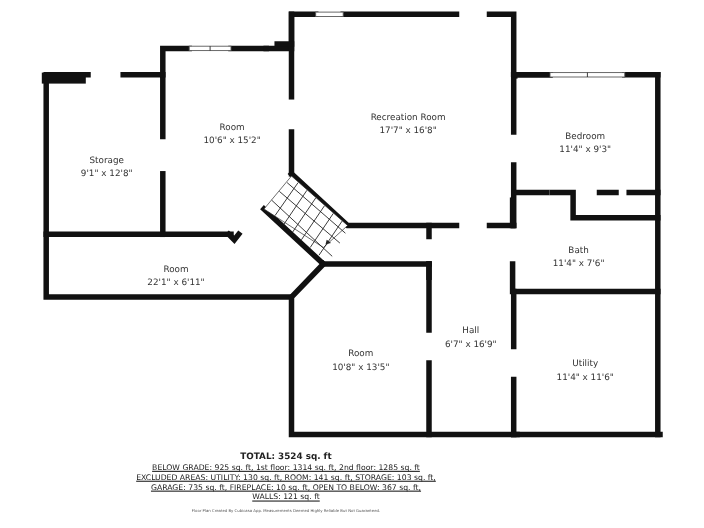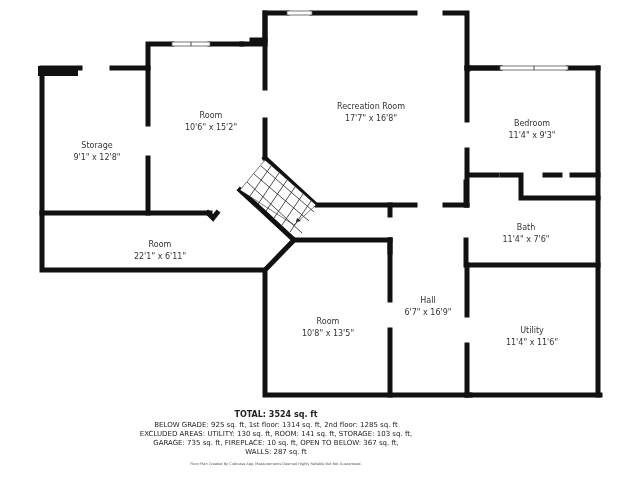--- a/index.html
+++ b/index.html
@@ -2,23 +2,23 @@
 <html><head>
 <meta charset="utf-8">
 <style>
   html, body { margin: 0; padding: 0; background: #ffffff; }
   body { width: 640px; height: 480px; position: relative; overflow: hidden; font-family: "DejaVu Sans", sans-serif; }
   #plan { position: absolute; left: 0; top: 0; width: 640px; height: 480px; }
   .wall { fill: none; stroke: #111; stroke-width: 5; stroke-linecap: square; stroke-linejoin: miter; }
   .thin { fill: none; stroke: #222; stroke-width: 0.8; }
   .win { fill: #fff; stroke: #555; stroke-width: 0.8; }
   .lbl { font-family: "DejaVu Sans", sans-serif; font-size: 8px; fill: #333; text-anchor: middle; }
-  .footer { position: absolute; left: 16px; width: 520px; text-align: center; color: #222; font-family: "DejaVu Sans", sans-serif; }
+  .footer { position: absolute; left: 0; width: 520px; text-align: center; color: #222; font-family: "DejaVu Sans", sans-serif; }
   .f-total { top: 410px; font-size: 8px; font-weight: bold; }
-  .f-line { font-size: 7px; line-height: 9px; }
+  .f-line { font-size: 7px; line-height: 9px; text-decoration: underline; }
   .f-l1 { top: 421px; } .f-l2 { top: 430px; } .f-l3 { top: 439px; } .f-l4 { top: 448px; }
   .f-credit { top: 462px; font-size: 3.5px; color: #555; }
 </style>
 </head>
 <body>
 
 <svg id="plan" viewBox="0 0 640 480" xmlns="http://www.w3.org/2000/svg">
 
   <g>
 
@@ -120,14 +120,14 @@
 
     <text class="lbl" x="532" y="333">Utility</text>
     <text class="lbl" x="532" y="345">11'4" x 11'6"</text>
   </g>
 </svg>
 
 <div class="footer f-total">TOTAL: 3524 sq. ft</div>
 <div class="footer f-line f-l1">BELOW GRADE: 925 sq. ft, 1st floor: 1314 sq. ft, 2nd floor: 1285 sq. ft</div>
 <div class="footer f-line f-l2">EXCLUDED AREAS: UTILITY: 130 sq. ft, ROOM: 141 sq. ft, STORAGE: 103 sq. ft,</div>
 <div class="footer f-line f-l3">GARAGE: 735 sq. ft, FIREPLACE: 10 sq. ft, OPEN TO BELOW: 367 sq. ft,</div>
-<div class="footer f-line f-l4">WALLS: 287 sq. ft</div>
+<div class="footer f-line f-l4">WALLS: 121 sq. ft</div>
 <div class="footer f-credit">Floor Plan Created By Cubicasa App. Measurements Deemed Highly Reliable But Not Guaranteed.</div>
 
 </body></html>

